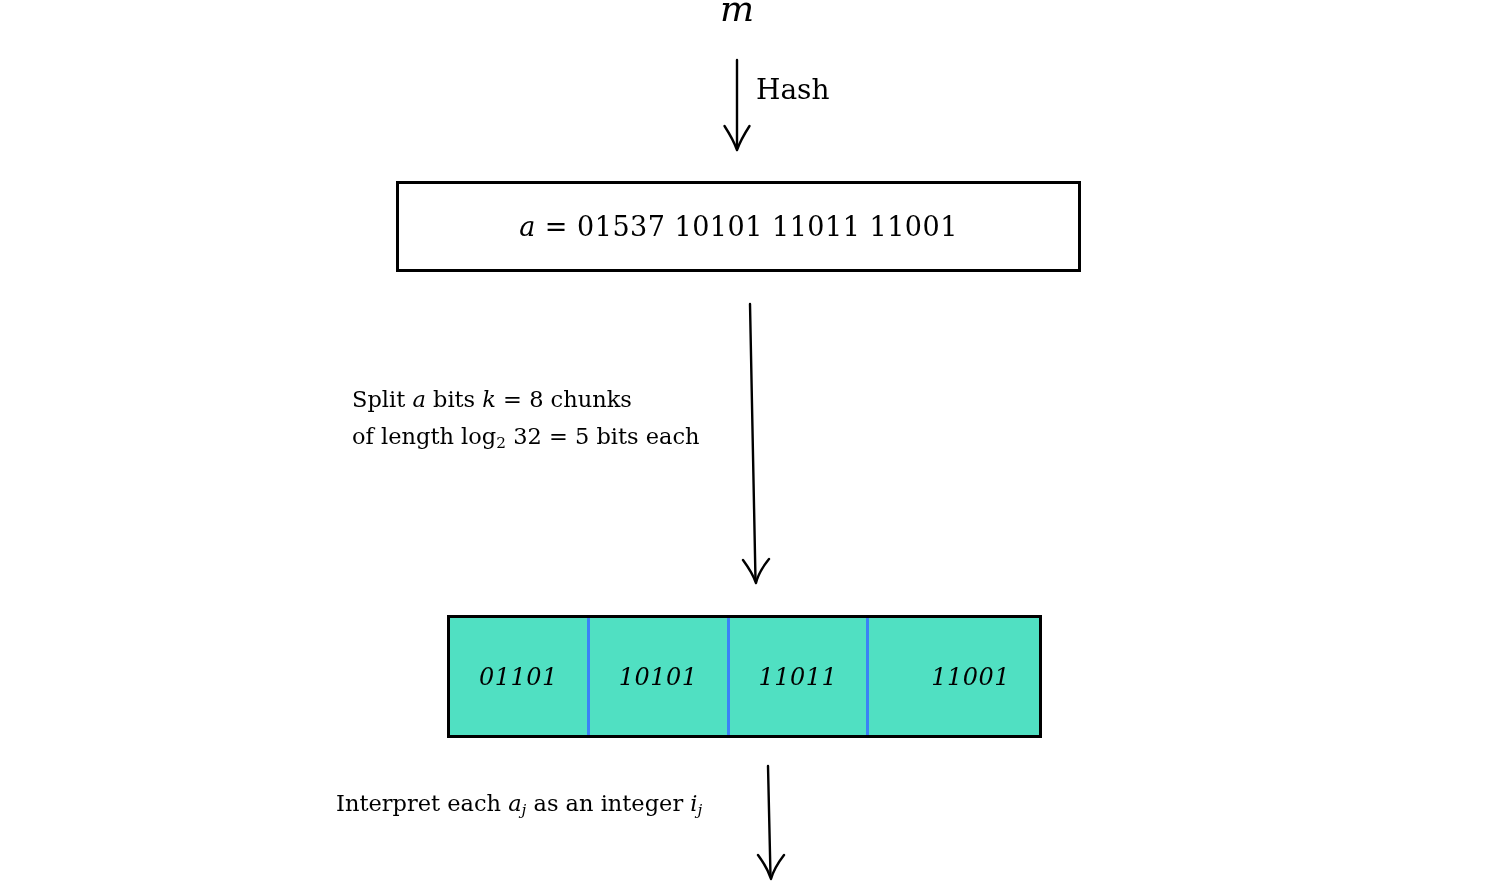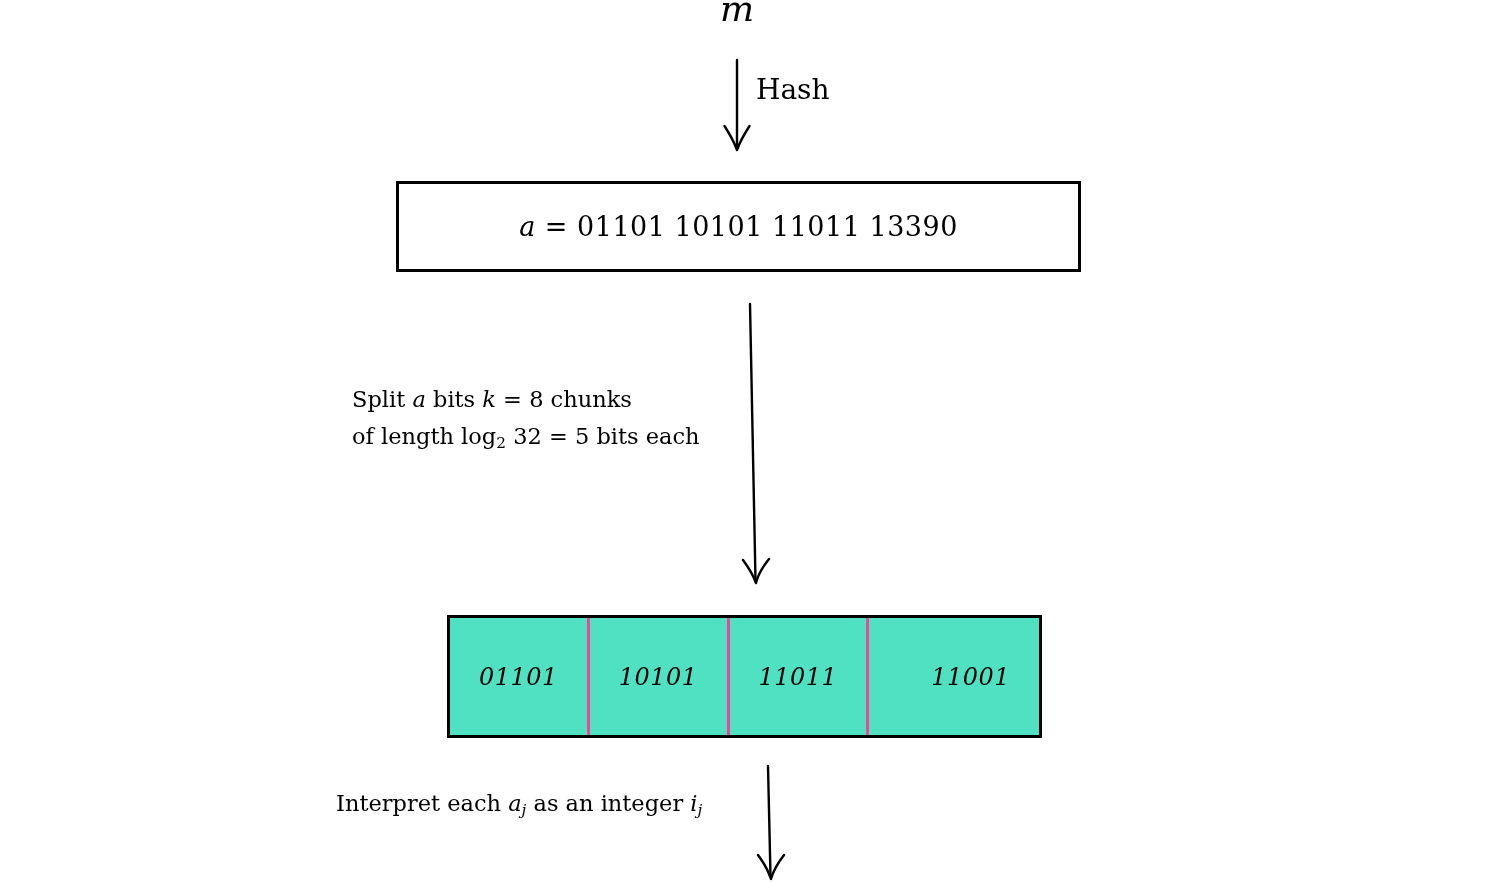--- a/index.html
+++ b/index.html
@@ -75,21 +75,21 @@
     border: 3px solid #000000;
     display: flex;
     font-style: italic;
   }
   .chunk-cell {
     flex: 1 1 0;
     display: flex;
     align-items: center;
     justify-content: center;
     font-size: 24px;
-    border-left: 3px solid #ec4899;
+    border-left: 3px solid #3b82f6;
     letter-spacing: 0.5px;
   }
   .chunk-cell:first-child { border-left: none; }
   .interpret-note {
     left: 336px;
     top: 788px;
     font-size: 22.5px;
     line-height: 30px;
     white-space: nowrap;
   }
@@ -118,21 +118,21 @@
       <path d="M768 766 L770.5 876"></path>
       <path d="M758 855 Q767.5 868 771 879 Q774 868 784 855"></path>
     </g>
   </svg>
 
   <div class="abs m-label">m</div>
 
   <div class="abs hash-label">Hash</div>
 
   <div class="abs hash-box">
-    <span><span class="math-var">a</span><span> = 01101 10101 11011 13390</span></span>
+    <span><span class="math-var">a</span><span> = 01537 10101 11011 11001</span></span>
   </div>
 
   <div class="abs split-note">
     <div><span>Split </span><span class="math-var">a</span><span> bits </span><span class="math-var">k</span><span> = 8 chunks</span></div>
     <div><span>of length log</span><sub>2</sub><span> 32 = 5 bits each</span></div>
   </div>
 
   <div class="abs chunk-row">
     <div class="chunk-cell" style="background-color: rgb(80, 224, 194);">
         <span>01101</span>

